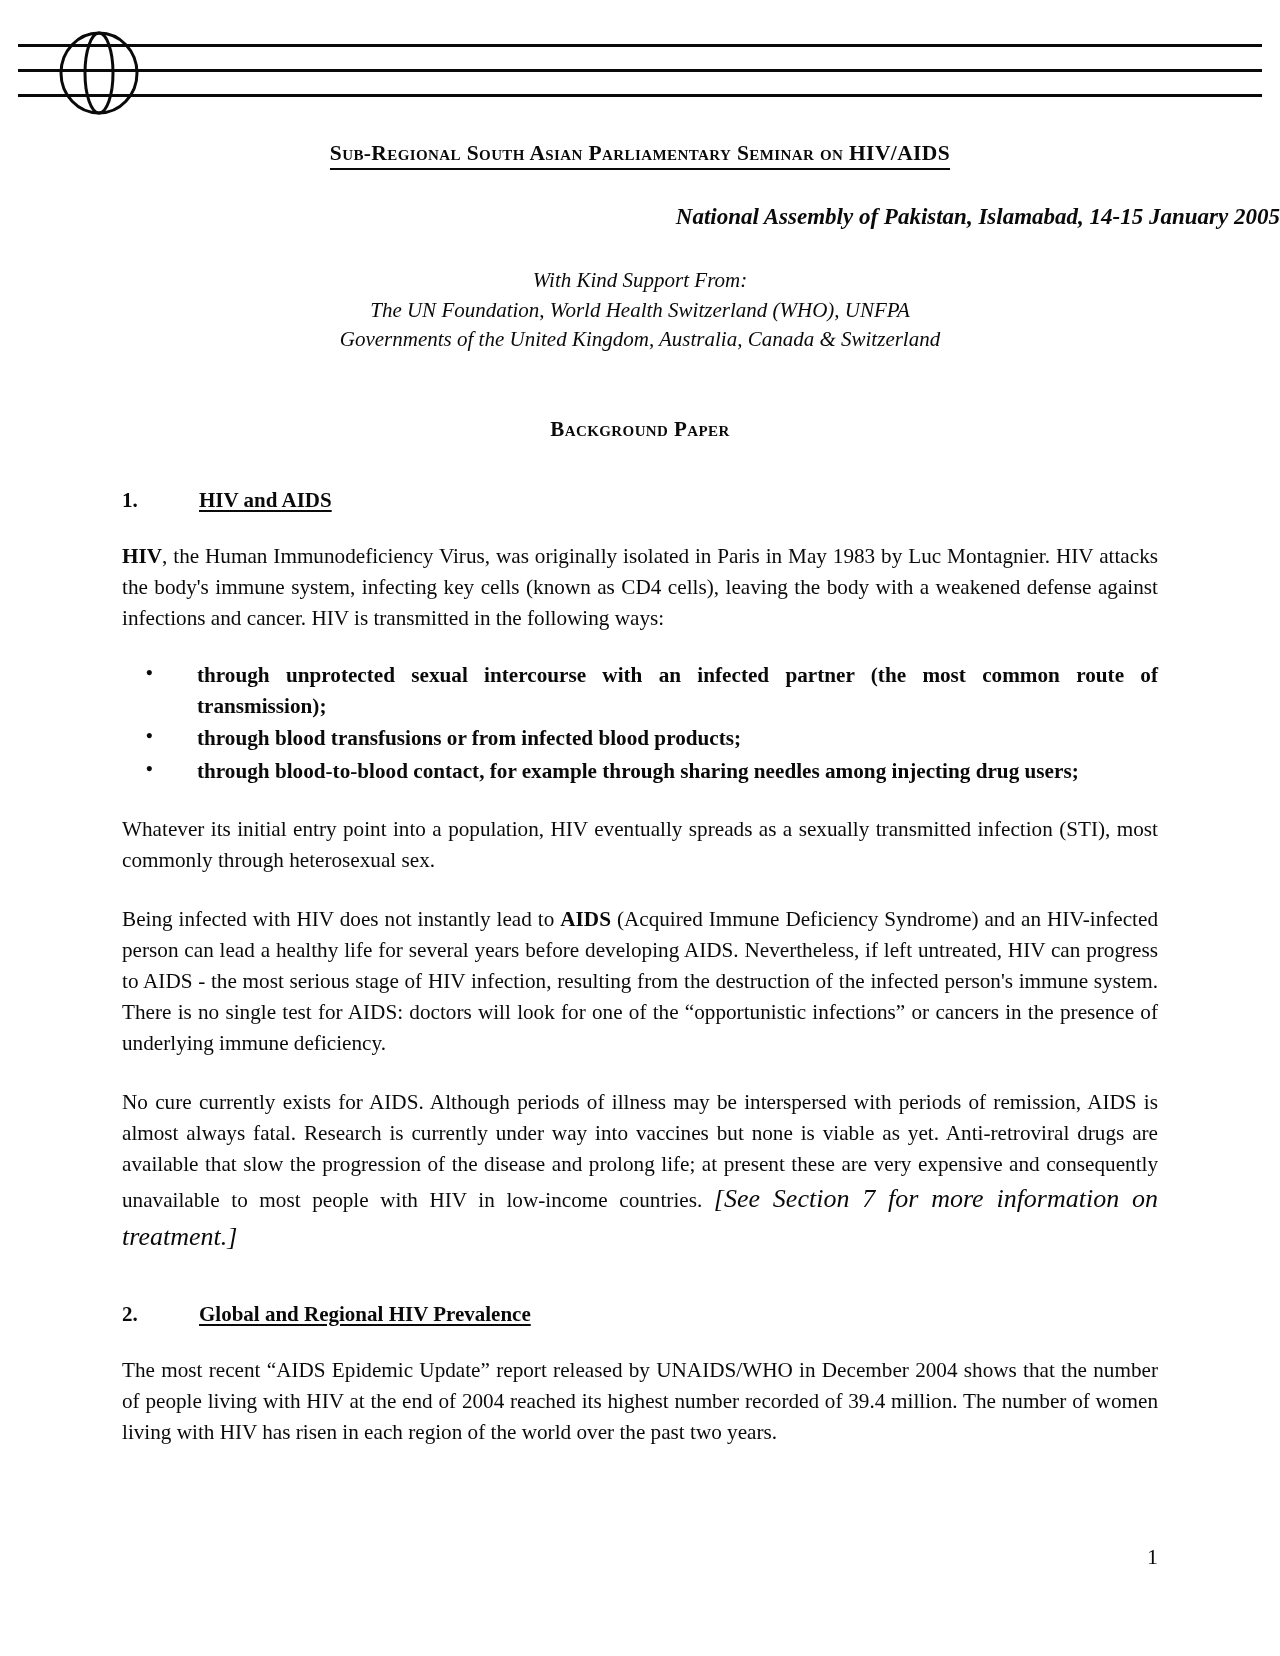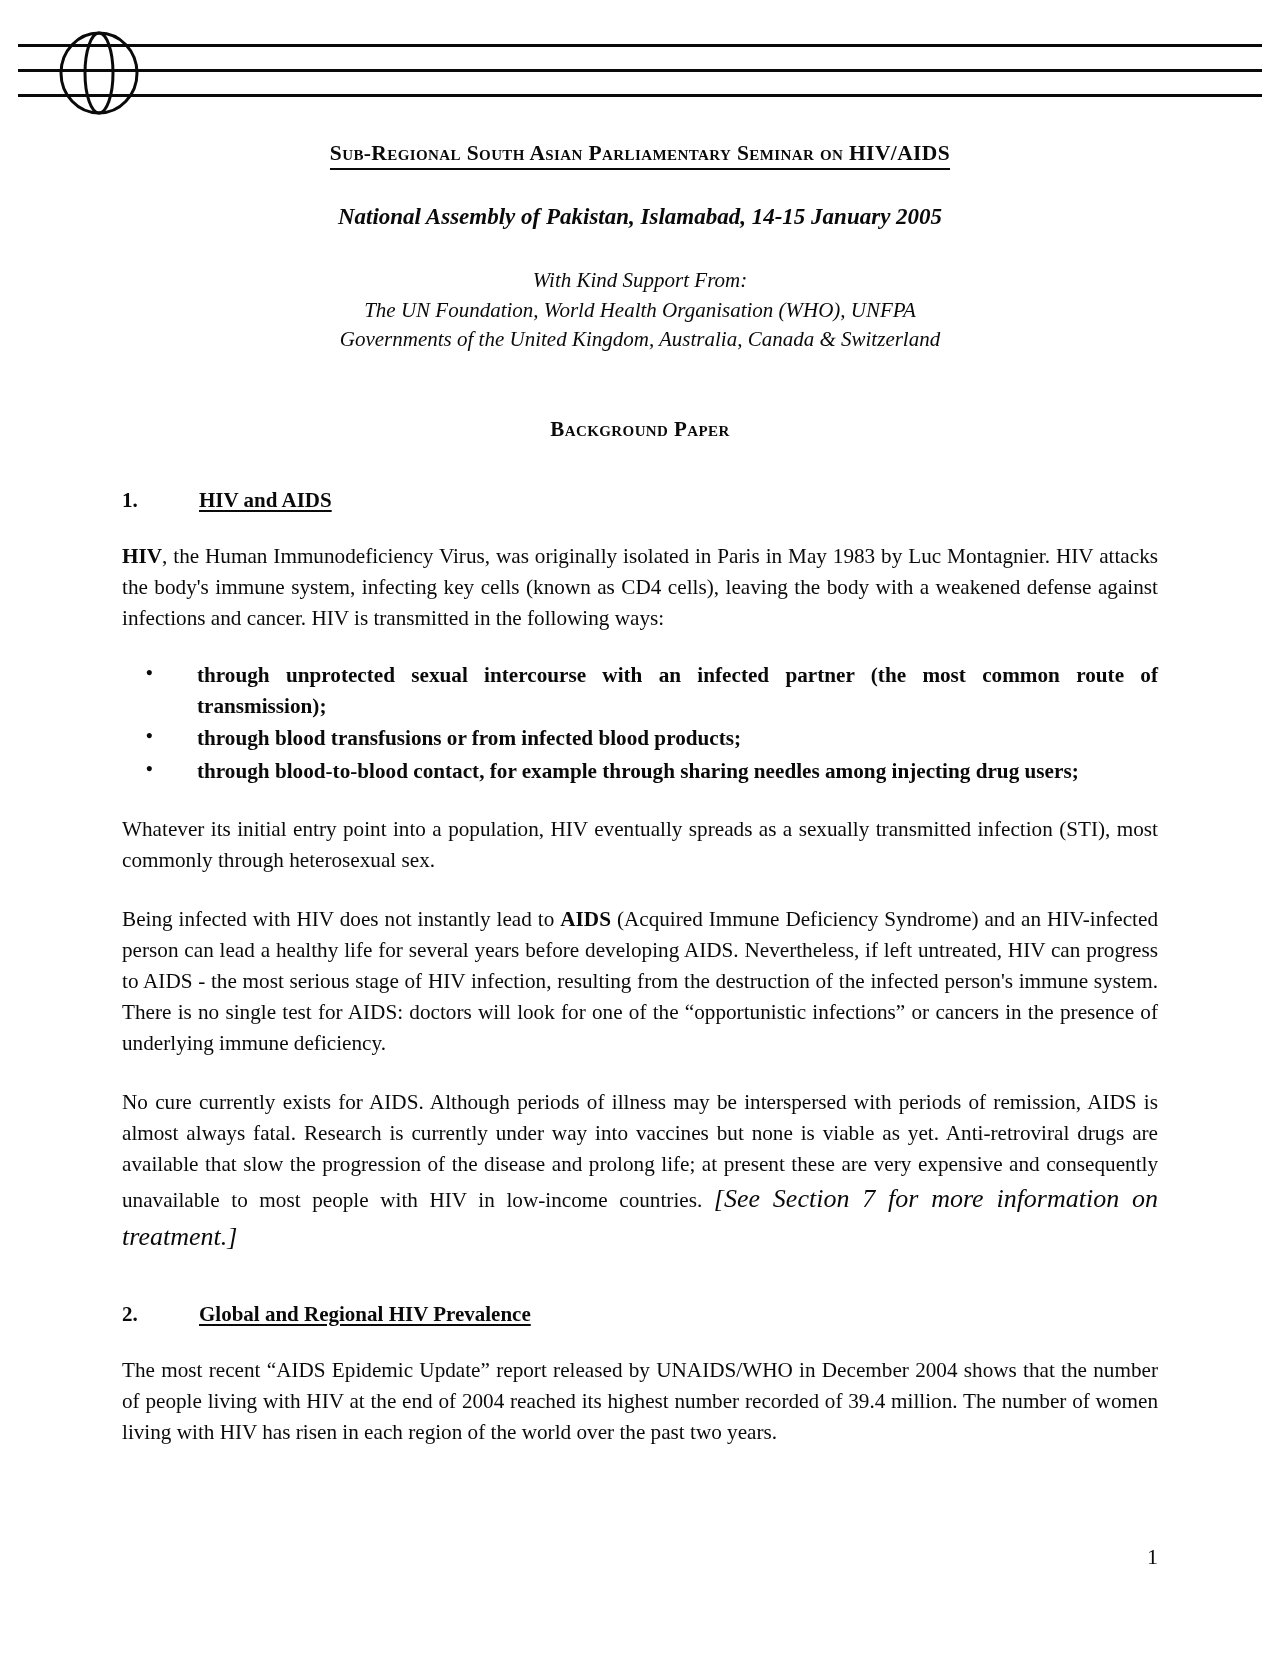--- a/index.html
+++ b/index.html
@@ -64,20 +64,21 @@
     border-bottom: 2px solid #0a0a0a;
     padding-bottom: 1px;
     line-height: 1.25;
   }
   .doc-subtitle {
     font-size: 23px;
     font-weight: bold;
     font-style: italic;
     margin-top: 32px;
     line-height: 1.3;
+    text-align: right;
   }
   .support {
     margin-top: 34px;
     font-style: italic;
     font-size: 21px;
     line-height: 1.42;
   }
   .support div { white-space: nowrap; }
 
   .paper-kicker {
@@ -176,21 +177,21 @@
       <ellipse cx="61" cy="42" rx="38" ry="40" fill="none" stroke="#0a0a0a" stroke-width="3"></ellipse>
       <ellipse cx="61" cy="42" rx="14" ry="40" fill="none" stroke="#0a0a0a" stroke-width="3"></ellipse>
     </svg>
   </div>
 
   <div class="title-block">
     <div class="doc-title">Sub-Regional South Asian Parliamentary Seminar on HIV/AIDS</div>
     <div class="doc-subtitle">National Assembly of Pakistan, Islamabad, 14-15 January 2005</div>
     <div class="support">
       <div>With Kind Support From:</div>
-      <div>The UN Foundation, World Health Organisation (WHO), UNFPA</div>
+      <div>The UN Foundation, World Health Switzerland (WHO), UNFPA</div>
       <div>Governments of the United Kingdom, Australia, Canada &amp; Switzerland</div>
     </div>
   </div>
 
   <div class="paper-kicker">Background Paper</div>
 
   <div class="content">
 
     <div class="section-heading">
       <span class="section-num">1.</span>

